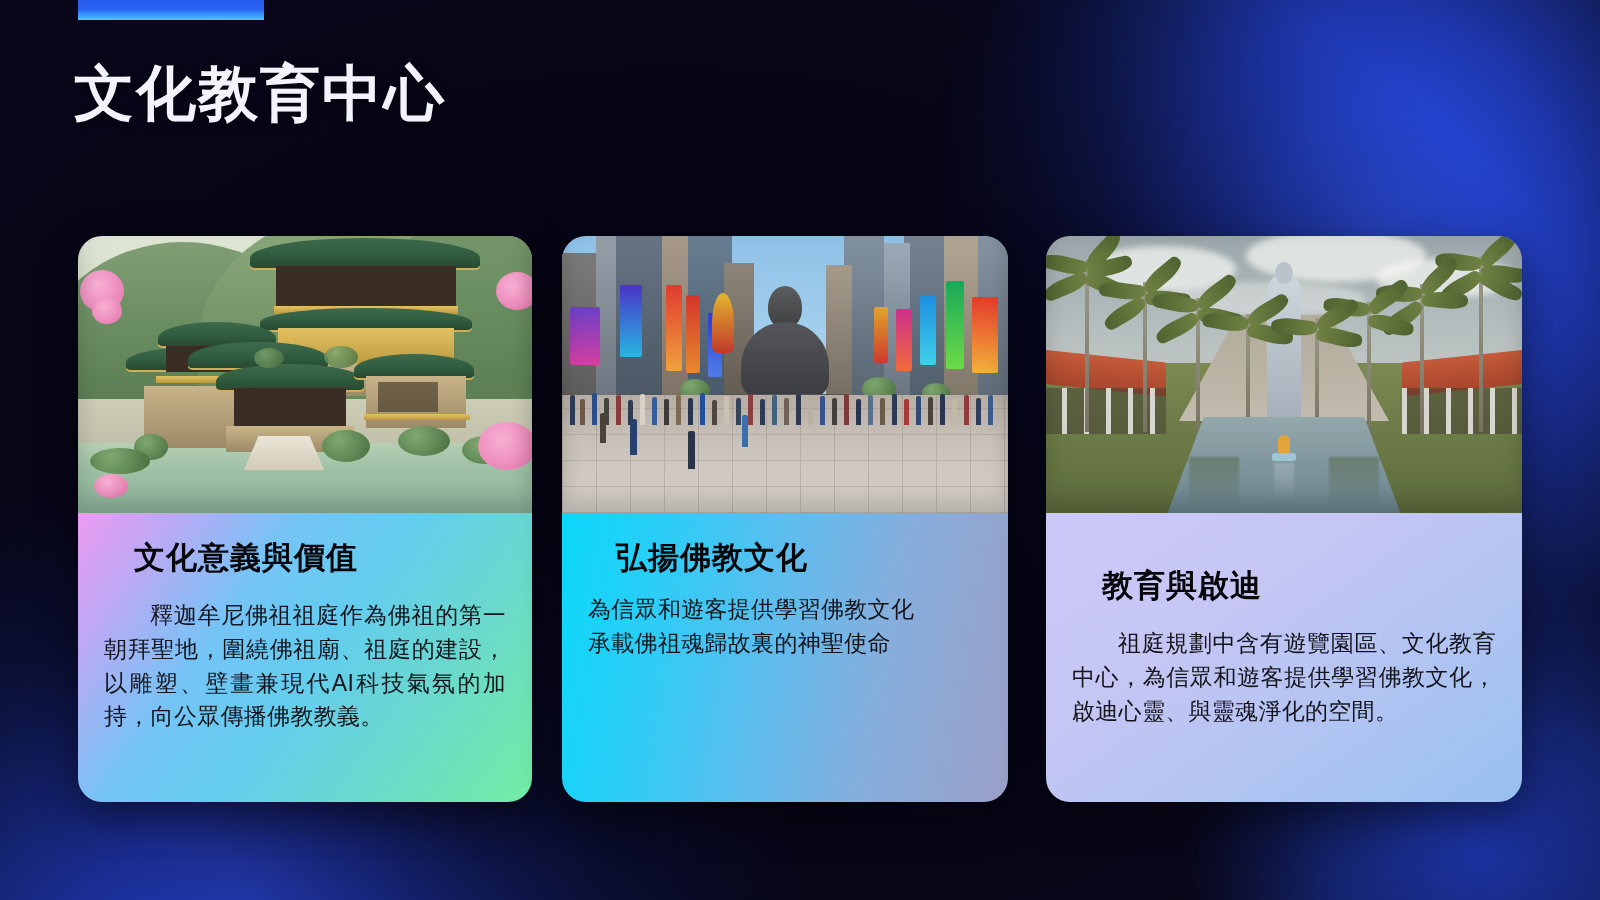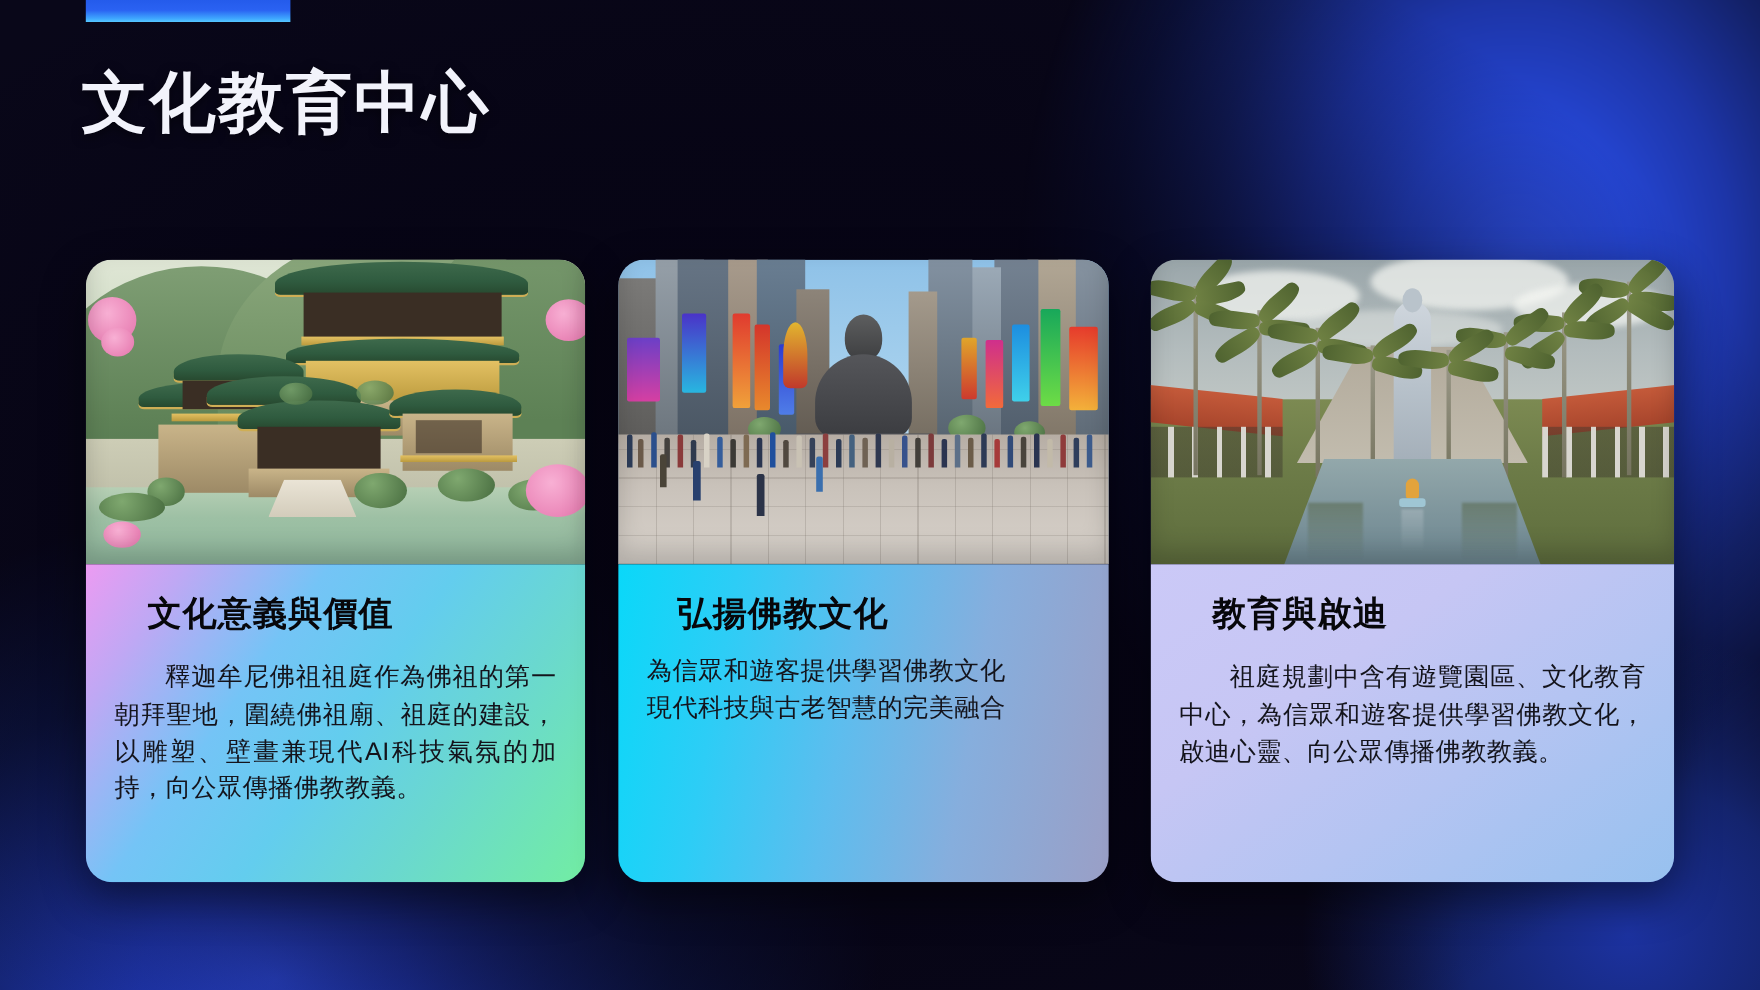--- a/index.html
+++ b/index.html
@@ -67,21 +67,21 @@
 
   .card-photo { position:relative; width:100%; height:277px; overflow:hidden; }
   .card-body { position:relative; flex:1; padding:24px 26px 16px 26px; }
 
   .card-title {
     font-size:31px; font-weight:bold; color:#07070b;
     letter-spacing:1px; margin-bottom:14px;
   }
   .c1 .card-title { padding-left:30px; }
   .c2 .card-title { padding-left:28px; }
-  .c3 .card-title { padding-left:30px; }
+  .c3 .card-title { padding-left:30px;margin-top:28px; }
   .card-text {
     font-size:23px; line-height:1.47; color:#14141c;
     letter-spacing:.3px;
   }
   .card-text.indent { text-indent:2em; text-align:justify;margin-top:20px; }
   .card-text .line { display:block; white-space:nowrap; }
 
   
   .c1 .card-body { background:linear-gradient(125deg,#ec9bf2 0%,#bfa8f4 14%,#74c4f6 34%,#63cdee 52%,#6ad8cf 72%,#72eda3 100%); }
   .c2 .card-body { background:linear-gradient(100deg,#0ad8f9 0%,#2dcdf6 22%,#5dbdee 46%,#86aedd 70%,#9a9fc6 100%); }
@@ -331,21 +331,21 @@
         <div class="person" style="left:126px;bottom:44px;width:7px;height:38px;background:#2b3348;"></div>
         <div class="person" style="left:180px;bottom:66px;width:6px;height:32px;background:#3a6fae;"></div>
         <div class="person" style="left:38px;bottom:70px;width:6px;height:30px;background:#4a4438;"></div>
         <div class="photo-shade"></div>
       </div>
     </div>
     <div class="card-body">
       <div class="card-title">弘揚佛教文化</div>
       <div class="card-text">
         <span class="line">為信眾和遊客提供學習佛教文化</span>
-        <span class="line">現代科技與古老智慧的完美融合</span>
+        <span class="line">承載佛祖魂歸故裏的神聖使命</span>
       </div>
     </div>
   </div>
 
   <div class="card c3">
     <div class="card-photo">
       <div class="ill">
         <div class="g-sky"></div>
         <div class="cloud" style="left:40px;top:10px;width:150px;height:46px;"></div>
         <div class="cloud" style="left:200px;top:-6px;width:180px;height:52px;"></div>
@@ -432,17 +432,17 @@
           <div style="position:absolute;left:0;top:18px;width:24px;height:8px;border-radius:3px;background:#9fc6d4;"></div>
         </div>
         <div class="refl" style="left:50%;margin-left:-10px;bottom:12px;width:20px;height:38px;background:linear-gradient(180deg,#b7c3ca,rgba(150,170,182,0));"></div>
         <div class="refl" style="left:30%;bottom:4px;width:50px;height:52px;background:linear-gradient(180deg,#4f5e3a,rgba(90,110,70,0));"></div>
         <div class="refl" style="right:30%;bottom:4px;width:50px;height:52px;background:linear-gradient(180deg,#4f5e3a,rgba(90,110,70,0));"></div>
         <div class="photo-shade"></div>
       </div>
     </div>
     <div class="card-body">
       <div class="card-title">教育與啟迪</div>
-      <div class="card-text indent">祖庭規劃中含有遊覽園區、文化教育中心，為信眾和遊客提供學習佛教文化，啟迪心靈、向公眾傳播佛教教義。</div>
+      <div class="card-text indent">祖庭規劃中含有遊覽園區、文化教育中心，為信眾和遊客提供學習佛教文化，啟迪心靈、與靈魂淨化的空間。</div>
     </div>
   </div>
 
 </div>
 
 </body></html>

